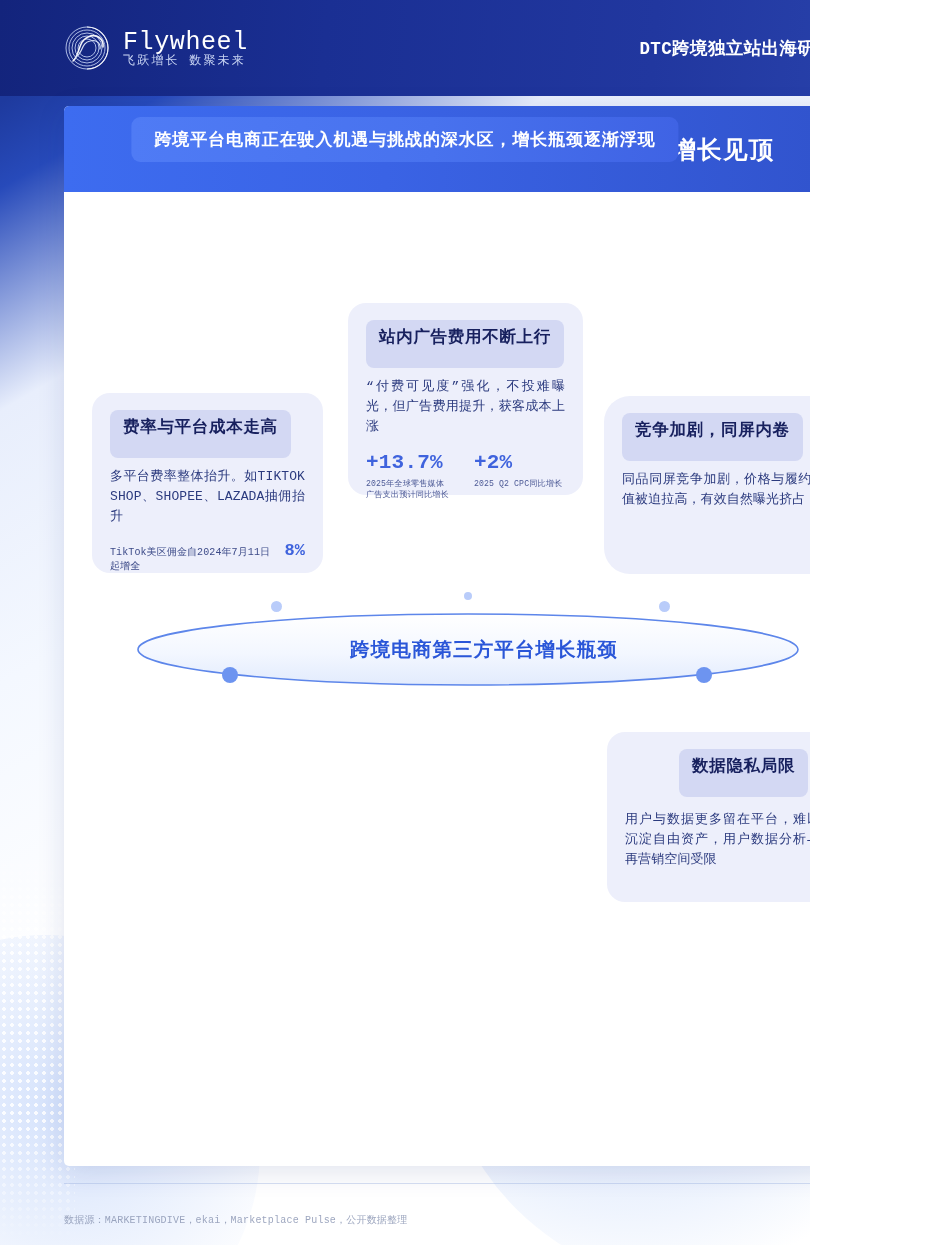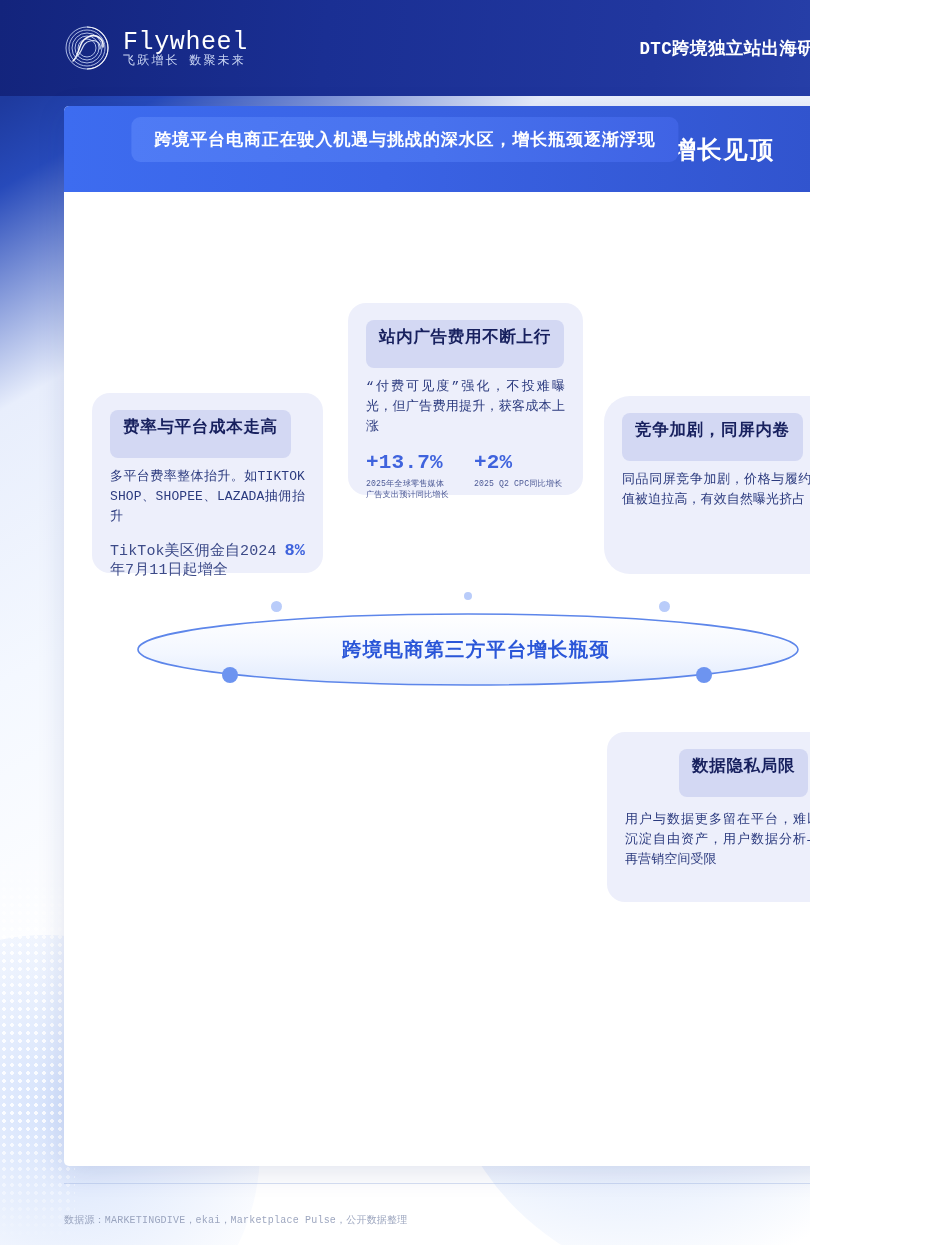--- a/index.html
+++ b/index.html
@@ -205,21 +205,21 @@
   }
 
   .inline-note {
     margin-top: 15px;
     display: flex;
     align-items: baseline;
     gap: 6px;
   }
   .inline-note-text {
     color: #3c4a88;
-    font-size: 15px;
+    font-size: 10px;
     letter-spacing: 0.1px;
   }
   .inline-note-value {
     color: #3f63dd;
     font-size: 17px;
     font-weight: 700;
   }
 
   
   #card-fees      { left: 92px;  top: 393px; width: 231px; height: 180px; }
@@ -231,21 +231,21 @@
   
   .ellipse-wrap {
     position: absolute;
     left: 136px; top: 612px;
     width: 664px; height: 75px;
     z-index: 5;
   }
   .ellipse-wrap svg { display: block; }
   .ellipse-label {
     position: absolute;
-    left: 8px; top: 0;
+    left: 16px; top: 0;
     width: 664px; height: 75px;
     display: flex;
     align-items: center;
     justify-content: center;
     color: #2a56d8;
     font-size: 19.5px;
     font-weight: 700;
     letter-spacing: 1.1px;
   }
   .deco-dot {

